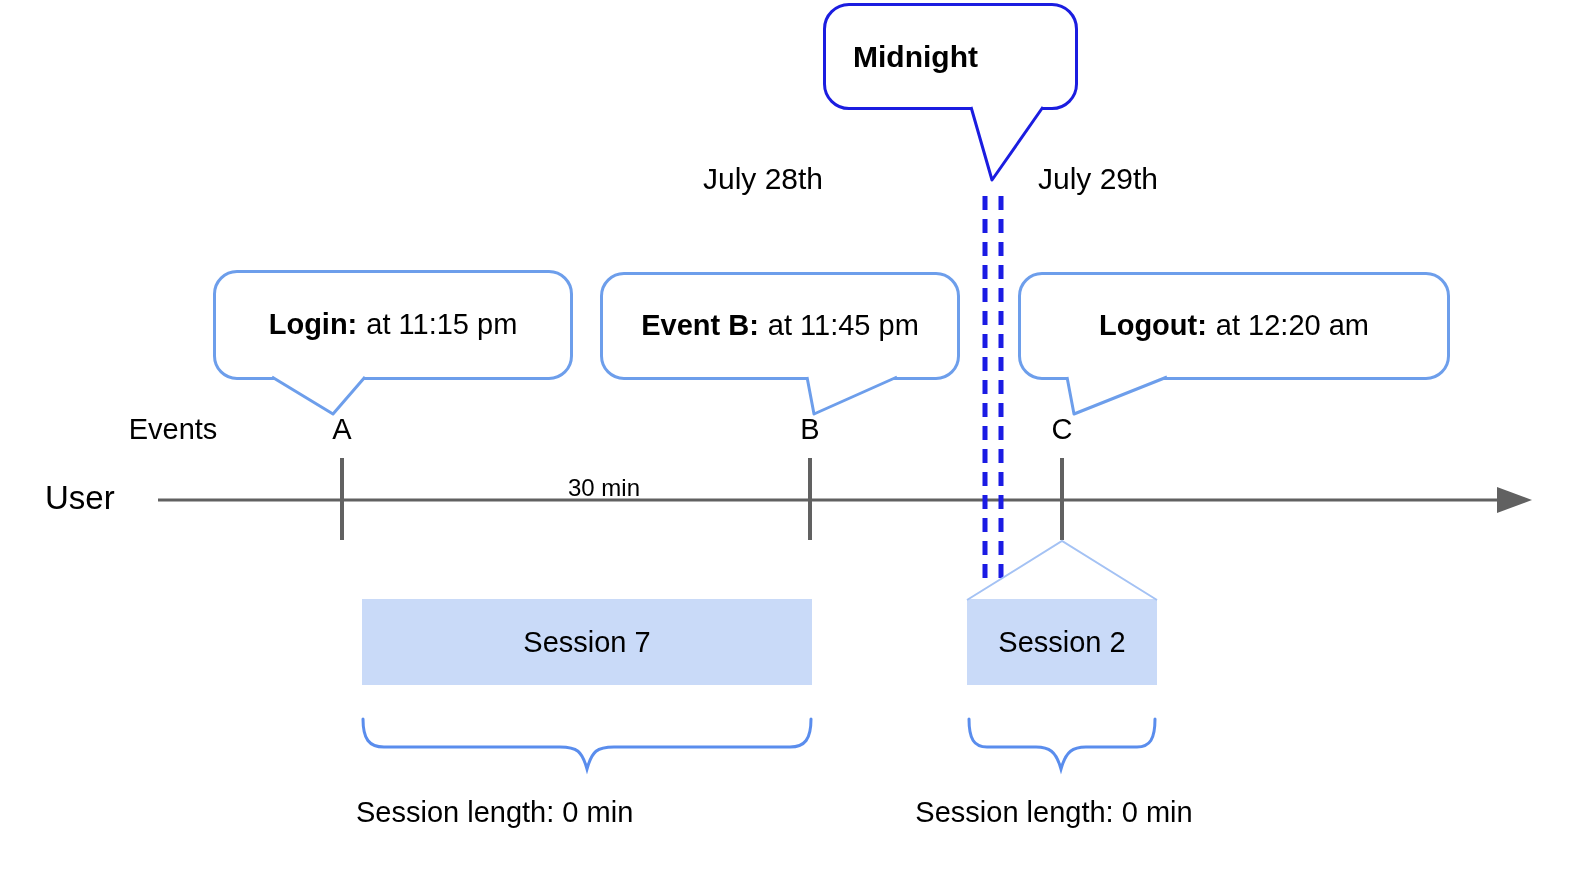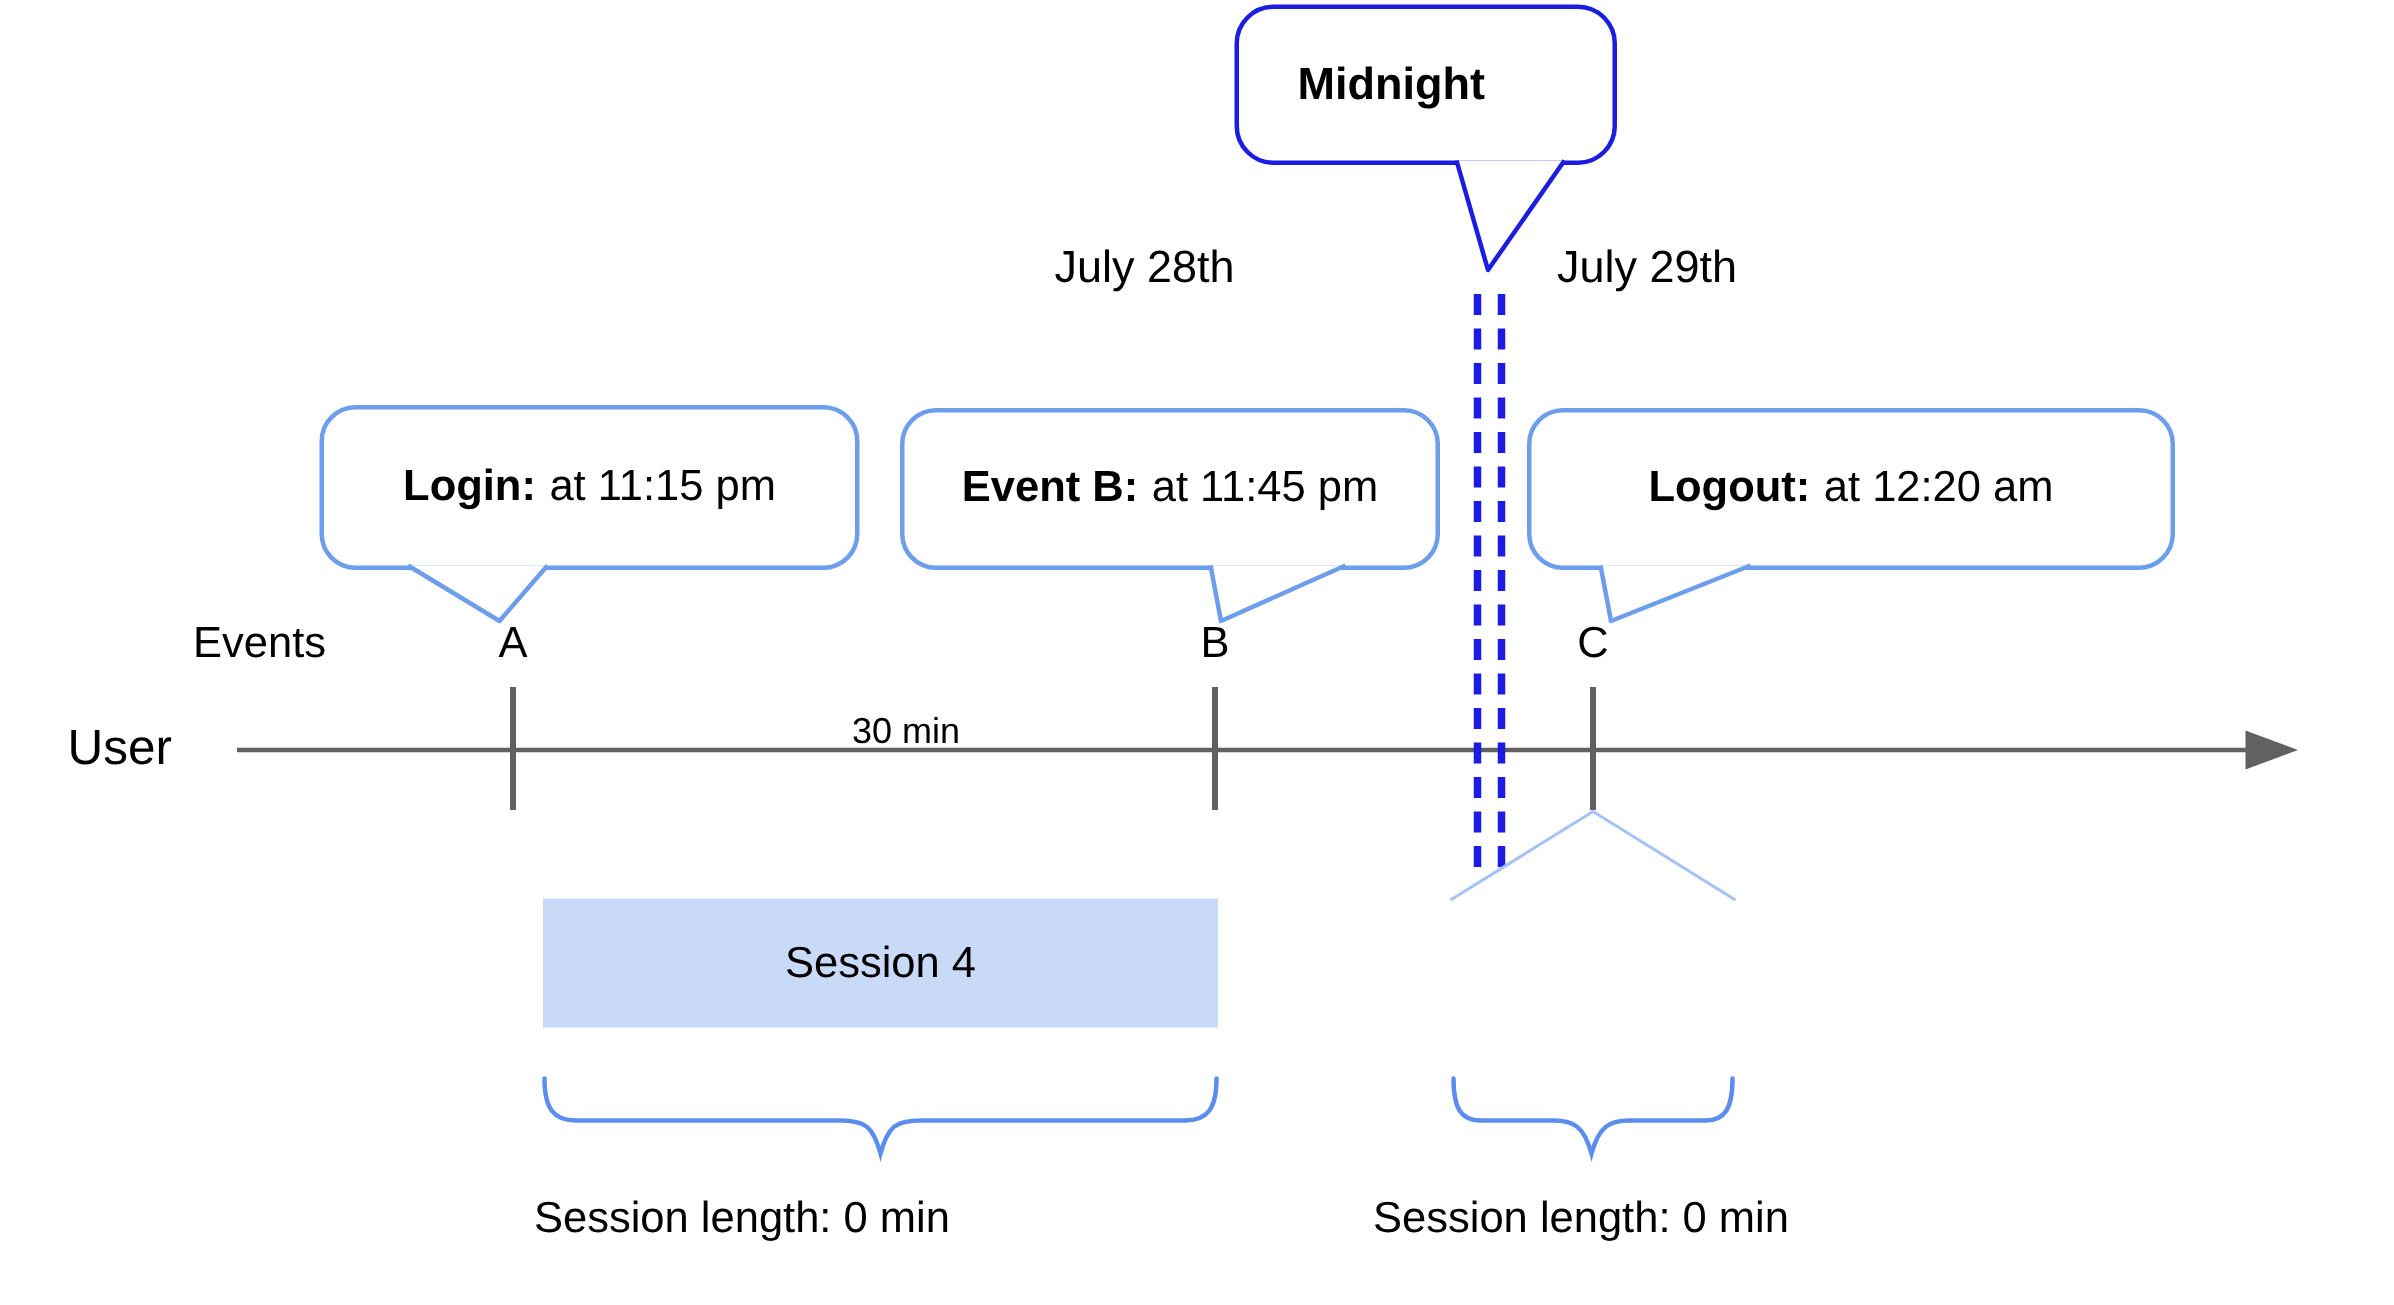--- a/index.html
+++ b/index.html
@@ -22,21 +22,21 @@
   .bubble-dark{border:3px solid #1b1de0;}
   .bubble-light{border:3px solid #6d9eeb;}
   .bubble-text{
     display:flex;gap:9px;justify-content:center;align-items:center;
     width:100%;height:100%;
     font-size:29px;line-height:1.1;white-space:nowrap;
   }
   .bubble-text .bold{font-weight:bold;text-align:right;}
   .midnight-text{
     display:flex;align-items:center;height:100%;
-    padding-left:39px;font-size:30px;font-weight:bold;
+    padding-left:27px;font-size:30px;font-weight:bold;
   }
   
   .lbl{position:absolute;font-size:30px;line-height:1.1;white-space:nowrap;z-index:2;}
   .center{text-align:center;}
   
   .session-box{
     position:absolute;
     background:#c9daf8;
     display:flex;align-items:center;justify-content:center;
     font-size:29px;
@@ -84,21 +84,24 @@
   <div class="lbl center" style="left:118px;top:414px;width:110px;font-size:29px;">Events</div>
   <div class="lbl center" style="left:322px;top:414px;width:40px;font-size:29px;">A</div>
   <div class="lbl center" style="left:790px;top:414px;width:40px;font-size:29px;">B</div>
   <div class="lbl center" style="left:1042px;top:414px;width:40px;font-size:29px;">C</div>
 
   <div class="lbl" style="left:45px;top:480px;font-size:33px;">User</div>
 
   <div class="lbl center" style="left:530px;top:475px;width:110px;font-size:24px;text-align:right;">30 min</div>
 
   <div class="session-box" style="left:362px;top:599px;width:450px;height:86px;">
-    <span>Session 4</span>
+    <span>Session 7</span>
+  </div>
+  <div class="session-box" style="left:967px;top:599px;width:190px;height:86px;">
+    <span>Session 2</span>
   </div>
 
   <div class="lbl" style="left:356px;top:797px;font-size:29px;">Session length: 0 min</div>
   <div class="lbl center" style="left:904px;top:797px;width:300px;font-size:29px;">Session length: 0 min</div>
 
   <svg id="overlay" viewBox="0 0 1596 870">
 
     <line x1="158" y1="500" x2="1500" y2="500" stroke="#616161" stroke-width="3"></line>
     <polygon points="1497,487 1532,500 1497,513" fill="#616161"></polygon>
 

